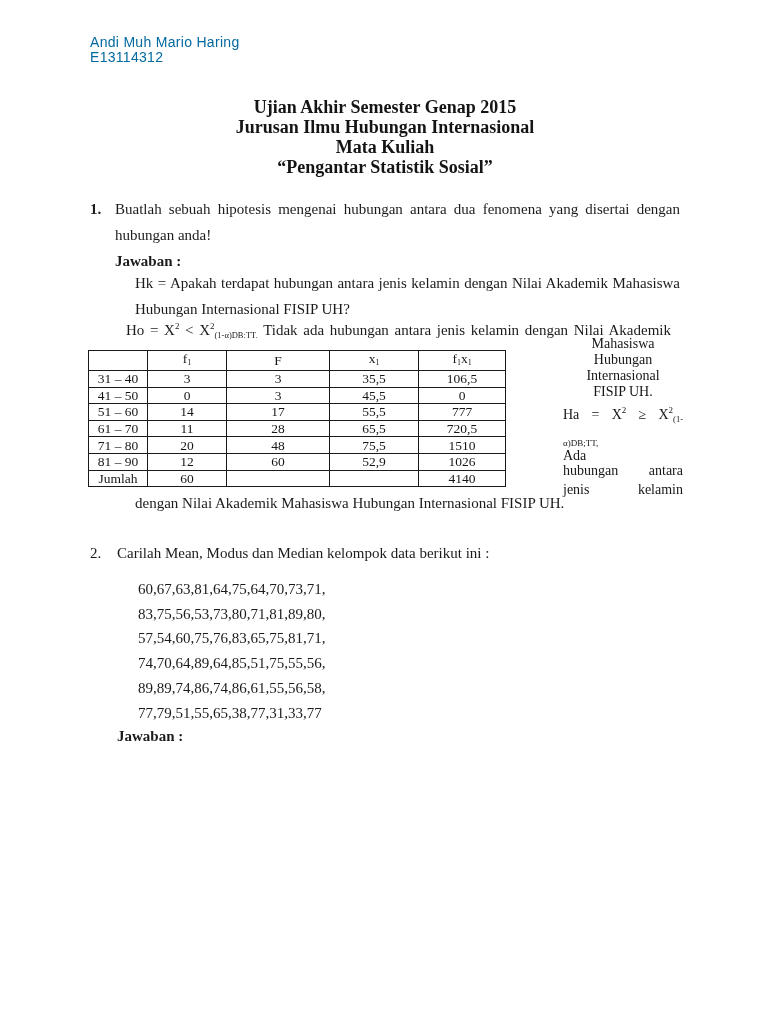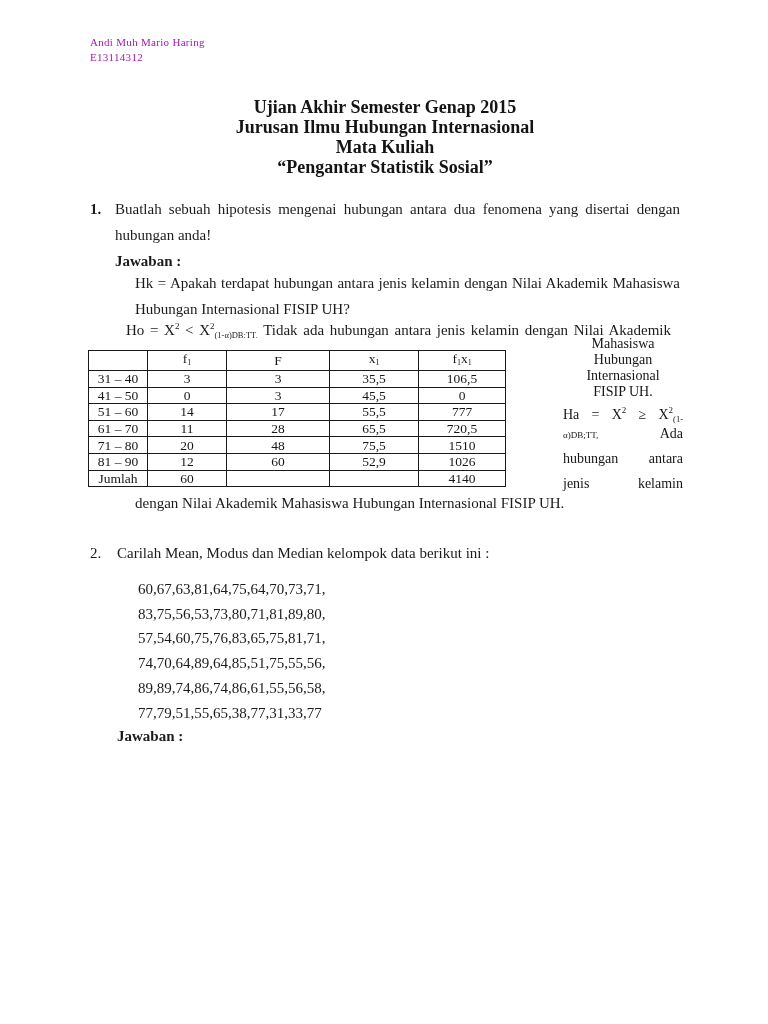--- a/index.html
+++ b/index.html
@@ -7,22 +7,22 @@
     position:relative;
     width:768px;height:1024px;
     background:#ffffff;
     font-family:"Liberation Serif", serif;
     color:#1b1b1b;
     overflow:hidden;
   }
   
   .doc-header{
     position:absolute;left:90px;top:35px;
-    font-family:Liberation Serif, serif;
-    font-size:11px;line-height:15px;color:#a21caf;letter-spacing:.3px;
+    font-family:Liberation Sans, sans-serif;
+    font-size:14px;line-height:15px;color:#0369a1;letter-spacing:.3px;
   }
   
   .title-block{
     position:absolute;top:97px;left:90px;right:88px;
     text-align:center;font-weight:bold;font-size:18px;line-height:20px;color:#141414;
   }
   
   .q1{position:absolute;top:196px;left:90px;width:590px;font-size:15px;line-height:26px;}
   .q1-num{position:absolute;left:0;top:0;font-weight:bold;}
   .q1-body{margin-left:25px;}
@@ -44,23 +44,23 @@
     border:1px solid #1a1a1a;padding:0;height:15.6px;line-height:15px;
     text-align:center;font-weight:normal;vertical-align:middle;
   }
   .freq-table sub{font-size:8px;vertical-align:-2px;}
   .c0{width:59px;}.c1{width:79px;}.c2{width:103px;}.c3{width:89px;}.c4{width:87px;}
   
   .side{position:absolute;top:336px;left:563px;width:120px;font-size:14px;color:#161616;}
   .side-line{height:16px;line-height:16px;text-align:center;}
   .ha-row{display:flex;justify-content:space-between;align-items:baseline;}
   .ha-row1{margin-top:7px;height:19px;}
-  .ha-row2{margin-top:0;height:19px;}
+  .ha-row2{margin-top:12px;height:19px;flex-direction:column;}
   .ha-row3{margin-top:6px;height:19px;}
-  .ha-row4{margin-top:6px;height:19px;}
+  .ha-row4{height:19px;}
   .sub-cont{font-size:9px;}
   
   .closing{position:absolute;top:495px;left:135px;width:545px;font-size:15px;}
   
   .q2{position:absolute;top:545px;left:90px;width:590px;font-size:15px;}
   .q2-num{position:absolute;left:0;top:0;}
   .q2-text{margin-left:27px;}
   .data-lines{position:absolute;top:577px;left:138px;font-size:15px;line-height:24.7px;}
   .answer2{position:absolute;top:728px;left:117px;font-size:15px;font-weight:bold;}
 </style>

